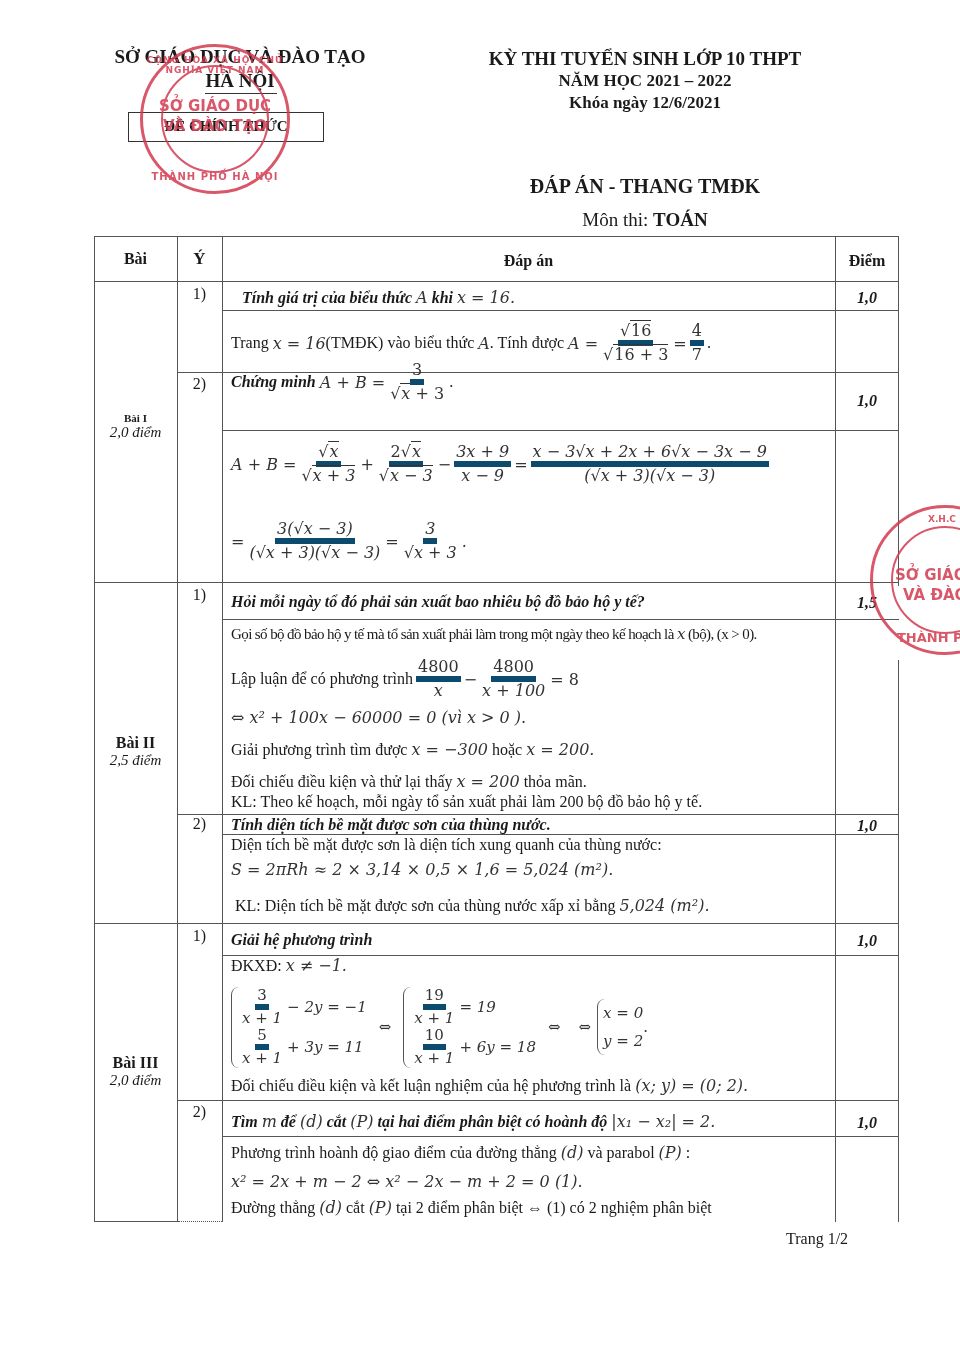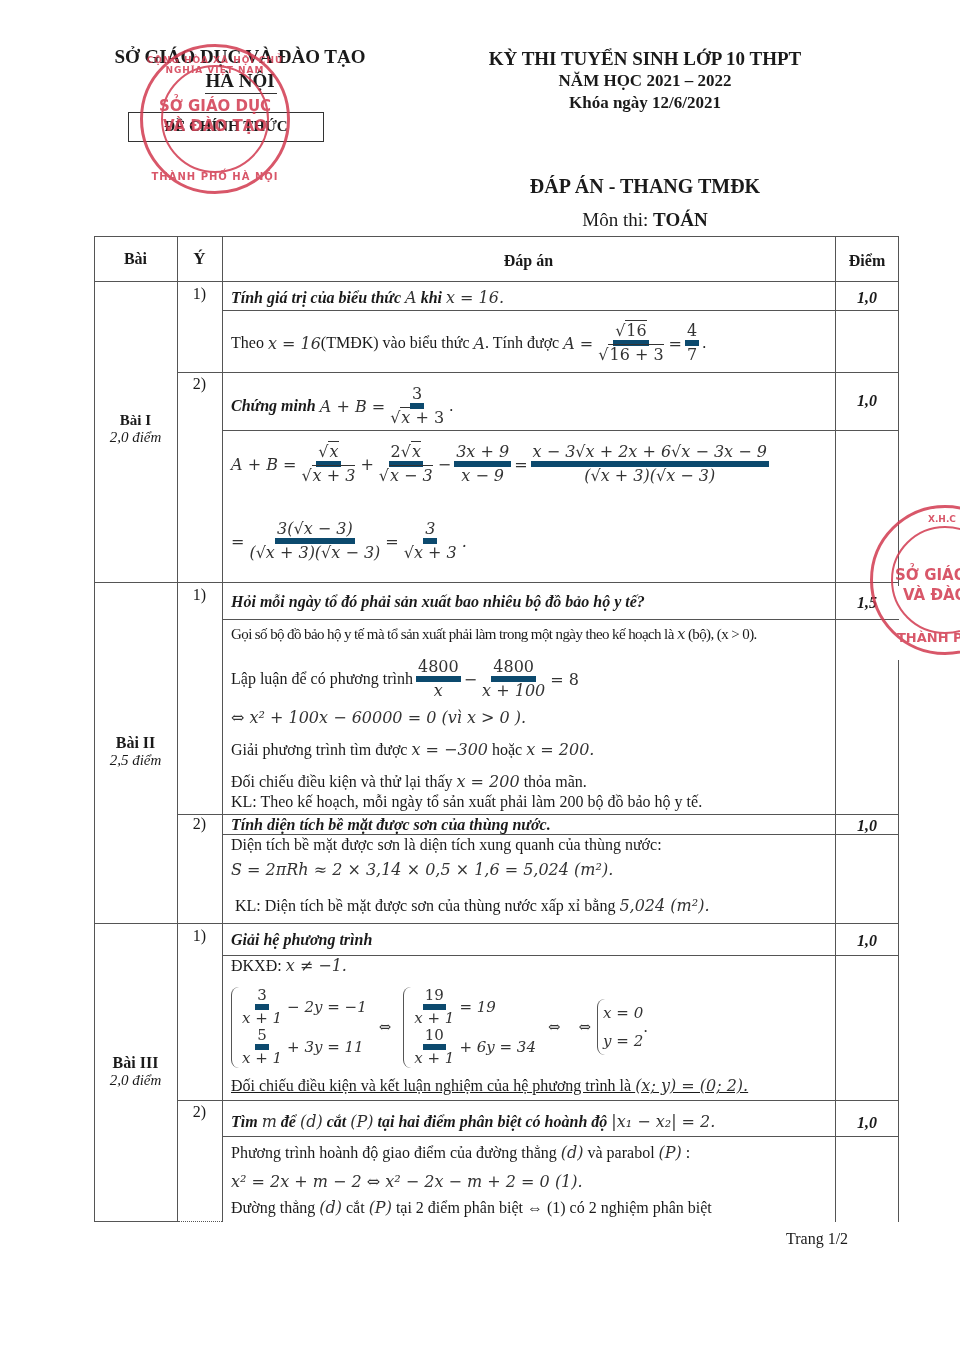--- a/index.html
+++ b/index.html
@@ -77,44 +77,44 @@
   <div class="hline" style="left:222px; top:955px; width:677px;"></div>
   <div class="hline" style="left:222px; top:1136px; width:677px;"></div>
 </div>
 
 <div class="abs center bold" style="left:94px; top:250px; width:83px; font-size:16px;">Bài</div>
 <div class="abs center bold" style="left:177px; top:249px; width:45px; font-size:17px;">Ý</div>
 <div class="abs center bold" style="left:222px; top:252px; width:613px; font-size:16px;">Đáp án</div>
 <div class="abs center bold" style="left:835px; top:252px; width:64px; font-size:16px;">Điểm</div>
 
 <div class="abs center" style="left:94px; top:412px; width:83px;">
-  <div class="bold" style="font-size:15px;">Bài I</div>
+  <div class="bold" style="font-size:11px;">Bài I</div>
   <div class="ital" style="font-size:15px;">2,0 điểm</div>
 </div>
 
 <div class="abs center txt" style="left:177px; top:285px; width:45px;">1)</div>
-<div class="abs txt" style="left:231px; top:288px;">
+<div class="abs txt" style="left:242px; top:288px;">
   <b class="ital">Tính giá trị của biểu thức </b><span class="math">A</span><b class="ital"> khi </b> <span class="math">x = 16.</span>
 </div>
 <div class="abs center pts" style="left:835px; top:289px; width:64px;">1,0</div>
 <div class="abs txt" style="left:231px; top:316px; display:flex; align-items:center; height:54px;">
-  <span>Theo </span>&nbsp;<span class="math">x = 16</span><span> (TMĐK) vào biểu thức </span>&nbsp;<span class="math">A</span><span>. Tính được </span>&nbsp;<span class="math">A =</span>
+  <span>Trang </span>&nbsp;<span class="math">x = 16</span><span> (TMĐK) vào biểu thức </span>&nbsp;<span class="math">A</span><span>. Tính được </span>&nbsp;<span class="math">A =</span>
   <span class="frac math up">
       <span class="num">√<span class="sqrt">16</span></span>
       <span>√<span class="sqrt">16 + 3</span></span>
     </span>
   <span class="math up">=</span>
   <span class="frac math up">
       <span class="num">4</span>
       <span>7</span>
     </span><span>.</span>
 </div>
 
 <div class="abs center txt" style="left:177px; top:375px; width:45px;">2)</div>
-<div class="abs txt" style="left:231px; top:380px; display:flex; align-items:center; height:52px;">
+<div class="abs txt" style="left:231px; top:356px; display:flex; align-items:center; height:52px;">
   <b class="ital">Chứng minh </b>&nbsp;<span class="math">A + B =</span>
   <span class="frac math up">
       <span class="num">3</span>
       <span>√<span class="sqrt ital">x</span><span> + 3</span></span>
     </span>.
 </div>
 <div class="abs center pts" style="left:835px; top:392px; width:64px;">1,0</div>
 
 <div class="abs txt math" style="left:231px; top:434px; display:flex; align-items:center; height:60px;">
   <span>A + B =</span>
@@ -228,32 +228,32 @@
           <span class="num">19</span>
           <span class="ital">x + 1</span>
         </span>
         <span>= 19</span>
       </span>
     <span class="sys-line">
         <span class="frac up">
           <span class="num">10</span>
           <span class="ital">x + 1</span>
         </span>
-        <span>+ 6y = 34</span>
+        <span>+ 6y = 18</span>
       </span>
   </span>
   <span class="up" style="margin:0 12px;">⇔</span>
   <span class="up" style="margin:0 6px;">⇔</span>
   <span class="brace" style="line-height:28px;">
     <span class="sys-line">x = 0</span>
     <span class="sys-line">y = 2</span>
   </span>
   <span class="up">.</span>
 </div>
-<div class="abs txt" style="left:231px; top:1076px;text-decoration:underline;">
+<div class="abs txt" style="left:231px; top:1076px;">
   <span>Đối chiếu điều kiện và kết luận nghiệm của hệ phương trình là </span><span class="math">(x; y) = (0; 2).</span>
 </div>
 
 <div class="abs center txt" style="left:177px; top:1103px; width:45px;">2)</div>
 <div class="abs txt" style="left:231px; top:1112px;">
   <b class="ital">Tìm </b><span class="math">m</span><b class="ital"> để </b><span class="math">(d)</span><b class="ital"> cắt </b><span class="math">(P)</span><b class="ital"> tại hai điểm phân biệt có hoành độ </b><span class="math">|x₁ − x₂| = 2.</span>
 </div>
 <div class="abs center pts" style="left:835px; top:1114px; width:64px;">1,0</div>
 <div class="abs txt" style="left:231px; top:1143px;">
   <span>Phương trình hoành độ giao điểm của đường thẳng </span><span class="math">(d)</span><span> và parabol </span><span class="math">(P)</span><span> :</span>

